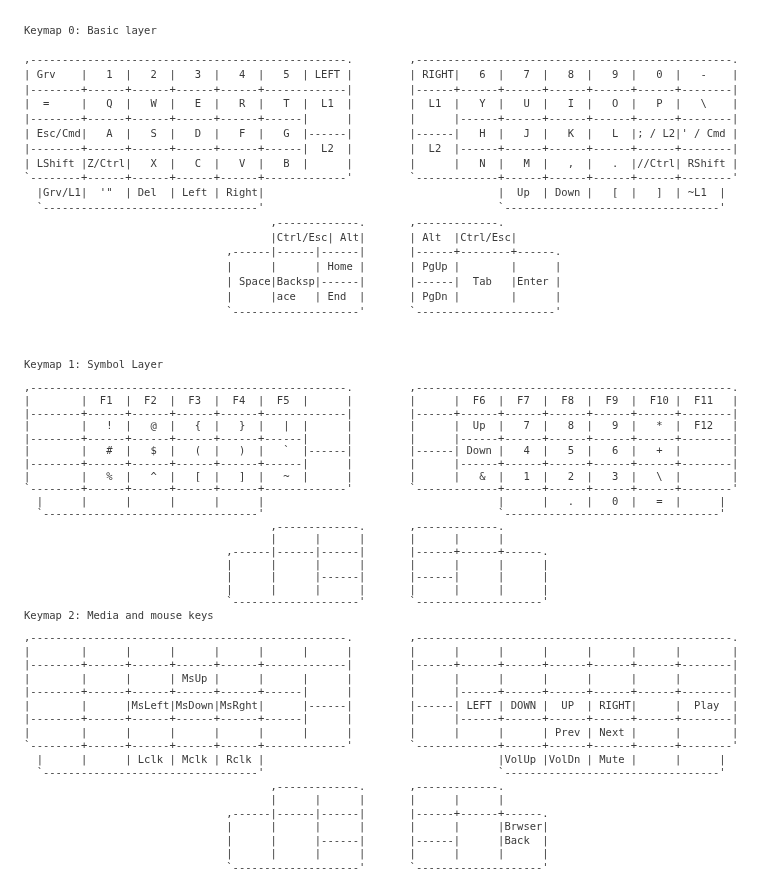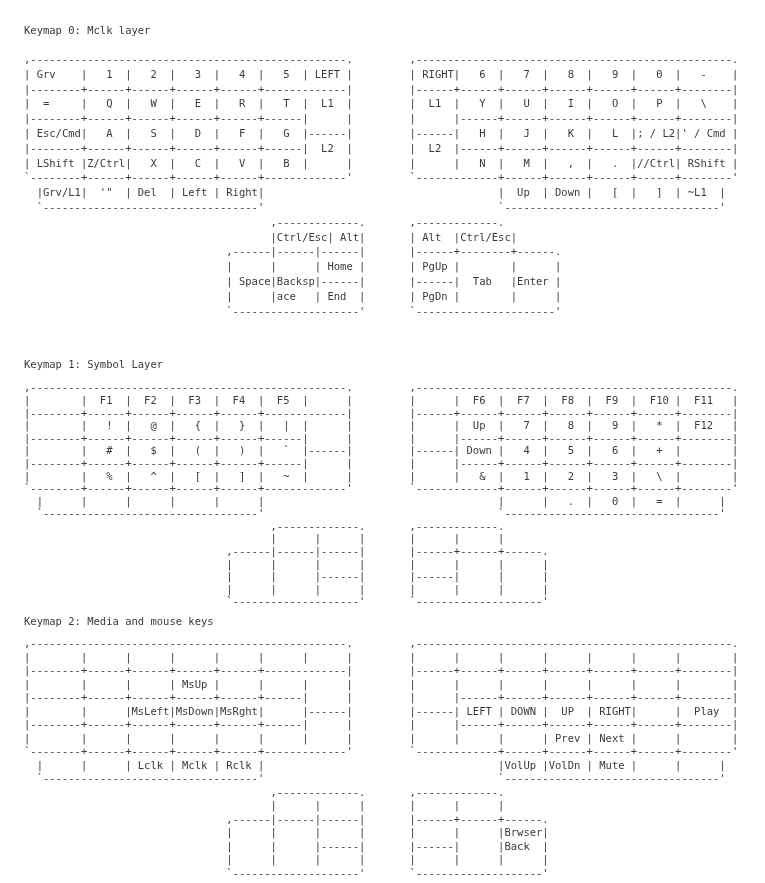--- a/index.html
+++ b/index.html
@@ -20,30 +20,30 @@
   }
   pre.km-art {
     font-size: 10.5px;
     white-space: pre;
     letter-spacing: 0;
     font-family: inherit;
   }
   .art-0 { line-height: 14.8px; margin-top: 15px; }
   .title-1 { margin-top: 40px; }
   .art-1 { line-height: 12.6px; margin-top: 10px; }
-  .title-2 { margin-top: 7px; }
+  .title-2 { margin-top: 1px; }
   .art-2 { line-height: 13.5px; margin-top: 9px; }
 </style>
 </head>
 <body style="background: rgb(255, 255, 255); color: rgb(58, 58, 58);">
 
 <div>
 
   <section>
-    <div class="km-title title-0">Keymap 0: Mclk layer</div>
+    <div class="km-title title-0">Keymap 0: Basic layer</div>
     <pre class="km-art art-0">,--------------------------------------------------.         ,--------------------------------------------------.
 | Grv    |   1  |   2  |   3  |   4  |   5  | LEFT |         | RIGHT|   6  |   7  |   8  |   9  |   0  |   -    |
 |--------+------+------+------+------+-------------|         |------+------+------+------+------+------+--------|
 |  =     |   Q  |   W  |   E  |   R  |   T  |  L1  |         |  L1  |   Y  |   U  |   I  |   O  |   P  |   \    |
 |--------+------+------+------+------+------|      |         |      |------+------+------+------+------+--------|
 | Esc/Cmd|   A  |   S  |   D  |   F  |   G  |------|         |------|   H  |   J  |   K  |   L  |; / L2|' / Cmd |
 |--------+------+------+------+------+------|  L2  |         |  L2  |------+------+------+------+------+--------|
 | LShift |Z/Ctrl|   X  |   C  |   V  |   B  |      |         |      |   N  |   M  |   ,  |   .  |//Ctrl| RShift |
 `--------+------+------+------+------+-------------'         `-------------+------+------+------+------+--------'
   |Grv/L1|  '"  | Del  | Left | Right|                                     |  Up  | Down |   [  |   ]  | ~L1  |

